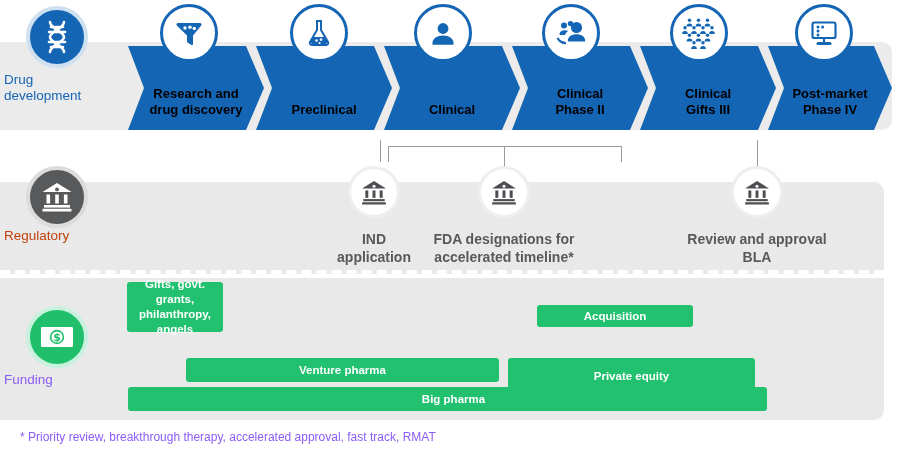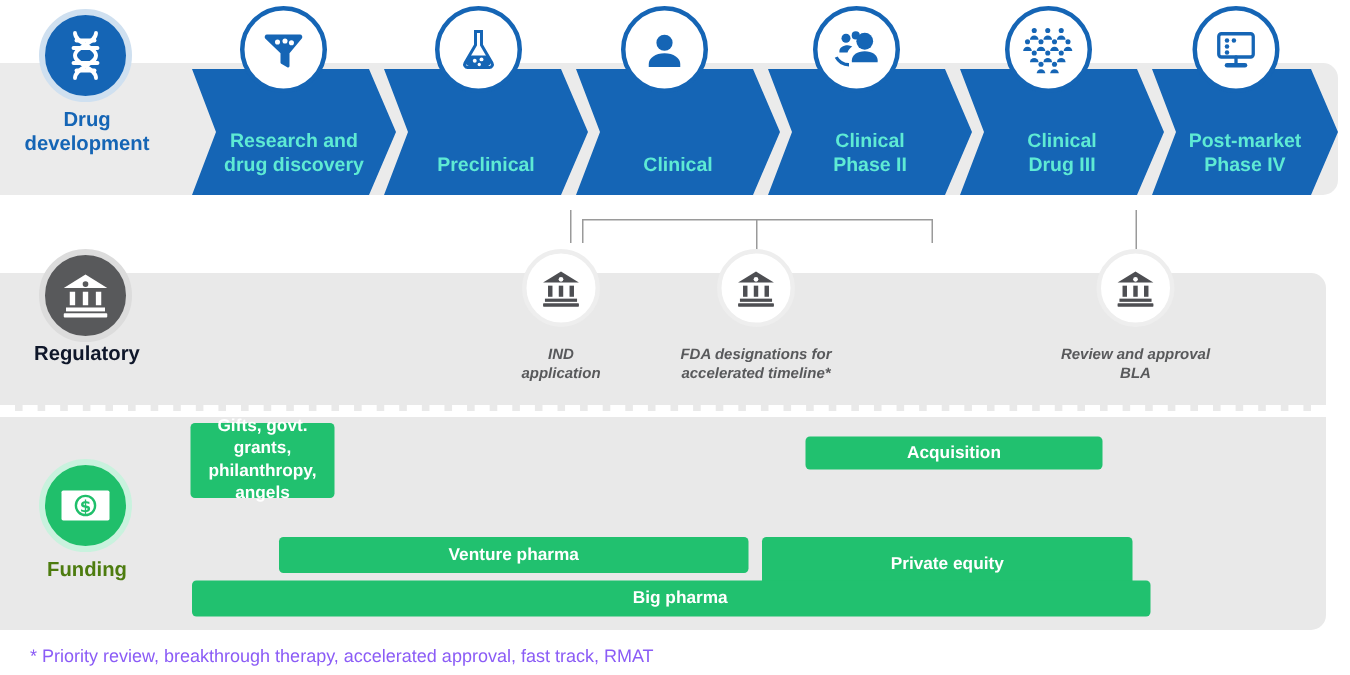--- a/index.html
+++ b/index.html
@@ -12,42 +12,42 @@
   }
   #root{position:relative;width:900px;height:450px;}
 
   
   .band{position:absolute;background:#e9e9e9;}
 
   
   .row1-band{left:0;top:42px;width:892px;height:88px;border-radius:0 10px 10px 0;background:#ebebeb;}
 
   .stage-label{
-    position:absolute;text-align:center;font-weight:bold;line-height:1.22;
+    position:absolute;font-weight:normal;line-height:1.22;
   }
   .lbl-drugdev{left:4px;top:72px;width:108px;font-size:13.5px;color:#1565b5;}
-  .lbl-reg{left:4px;top:228px;width:108px;font-size:13.5px;color:#0f172a;}
-  .lbl-fund{left:4px;top:372px;width:108px;font-size:13.5px;color:#4d7c0f;}
+  .lbl-reg{left:4px;top:228px;width:108px;font-size:13.5px;color:#c2410c;}
+  .lbl-fund{left:4px;top:372px;width:108px;font-size:13.5px;color:#8b5cf6;}
 
   
   .badge{
     position:absolute;border-radius:50%;display:flex;align-items:center;justify-content:center;
     box-sizing:border-box;
   }
   .badge-dna{left:26px;top:6px;width:62px;height:62px;background:#1565b5;border:4px solid #cfe0f0;}
   .badge-reg{left:26px;top:166px;width:62px;height:62px;background:#58595b;border:4px solid #dcdcdc;}
   .badge-fund{left:26px;top:306px;width:62px;height:62px;background:#20bf6b;border:4px solid #c9f2de;}
 
   
   .chev{
     position:absolute;top:46px;height:84px;background:#1565b5;
     clip-path:polygon(0 0, calc(100% - 18px) 0, 100% 50%, calc(100% - 18px) 100%, 0 100%, 16px 50%);
   }
   .chev-text{
-    position:absolute;left:0;right:0;bottom:12px;text-align:center;color:#5eead4;
+    position:absolute;left:0;right:0;bottom:12px;text-align:center;color:#000000;
     font-size:13px;font-weight:bold;line-height:1.25;
   }
 
   .step-icon{
     position:absolute;top:4px;width:58px;height:58px;border-radius:50%;
     background:#ffffff;border:3.5px solid #1565b5;box-sizing:border-box;
     display:flex;align-items:center;justify-content:center;
   }
 
   
@@ -57,22 +57,22 @@
   .dashed{
     position:absolute;left:0;top:270px;width:884px;height:0;
     border-bottom:5px dashed #ffffff;
   }
   .reg-circle{
     position:absolute;width:52px;height:52px;border-radius:50%;background:#ffffff;
     border:3px solid #eeeeee;box-sizing:border-box;
     display:flex;align-items:center;justify-content:center;
   }
   .reg-text{
-    position:absolute;text-align:center;font-size:10px;font-weight:bold;
-    color:#58595b;line-height:1.3;font-style:italic;
+    position:absolute;text-align:center;font-size:14px;font-weight:bold;
+    color:#58595b;line-height:1.3;
   }
   .conn{position:absolute;background:#9a9a9a;}
 
   
   .row3-band{
     left:0;top:278px;width:884px;height:142px;background:#e9e9e9;border-radius:0 0 10px 0;
   }
   .fbar{
     position:absolute;background:#21c16f;border-radius:3px;
     display:flex;align-items:center;justify-content:center;
@@ -163,21 +163,21 @@
       <path d="M10.2 12.2 c-3.2 0-5.6 1.7-5.6 3.9 v0.9 h5.4 c0.5-1.6 1.6-3 3.2-4 a9 9 0 0 0-3-0.8z"></path>
       <path d="M2.5 22 c2.5 3.5 7.2 5.2 12.2 5.2 v1.6 H2.5 z" opacity="0"></path>
       <path d="M3 21.5 c0.6 2.4 3.5 4.3 7.2 4.5 l-1-2.6 c-2.2-0.2-4.4-0.9-6.2-1.9z" opacity="0"></path>
       <path d="M1.5 20.5 a11 11 0 0 0 9.5 5.8 l0-2.3 a9 9 0 0 1-7.6-4.4 z"></path>
     </svg>
   </div>
 
   <div class="chev" style="left:640px;width:136px;">
     <div class="chev-text">
       <div>Clinical</div>
-      <div>Drug III</div>
+      <div>Gifts III</div>
     </div>
   </div>
   <div class="step-icon" style="left:670px;">
     <svg width="34" height="32" viewBox="0 0 34 32" fill="#1565b5">
       <g>
         <g transform="translate(7.5,1.5)">
             <circle cx="0" cy="1.8" r="1.7"></circle>
             <path d="M-2.9 8 a2.9 2.9 0 0 1 5.8 0 z"></path>
           </g>
         <g transform="translate(16.5,1.5)">
@@ -332,21 +332,21 @@
     </svg>
   </div>
   <div class="stage-label lbl-fund">
     <div>Funding</div>
   </div>
 
   <div class="fbar" style="left:127px;top:282px;width:96px;height:50px;">
     <span>Gifts, govt. grants, philanthropy, angels</span>
   </div>
 
-  <div class="fbar" style="left:537px;top:291px;width:198px;height:22px;align-items:center;">
+  <div class="fbar" style="left:537px;top:305px;width:156px;height:22px;align-items:center;">
     <span>Acquisition</span>
   </div>
 
 
   <div class="fbar" style="left:186px;top:358px;width:313px;height:24px;">
     <span>Venture pharma</span>
   </div>
 
   <div class="fbar" style="left:508px;top:358px;width:247px;height:36px;">
     <span>Private equity</span>

